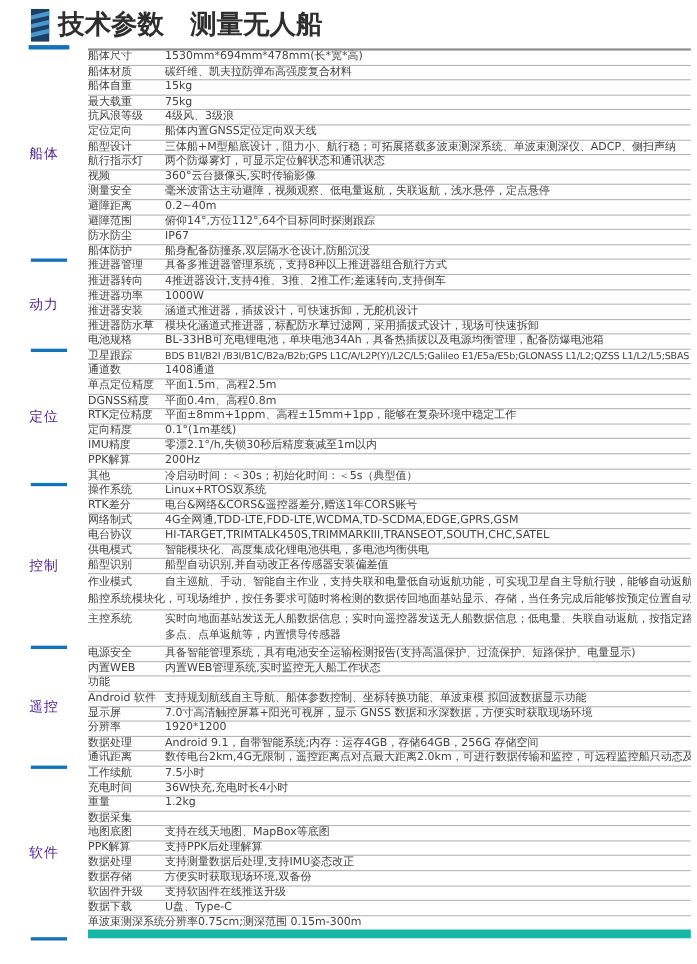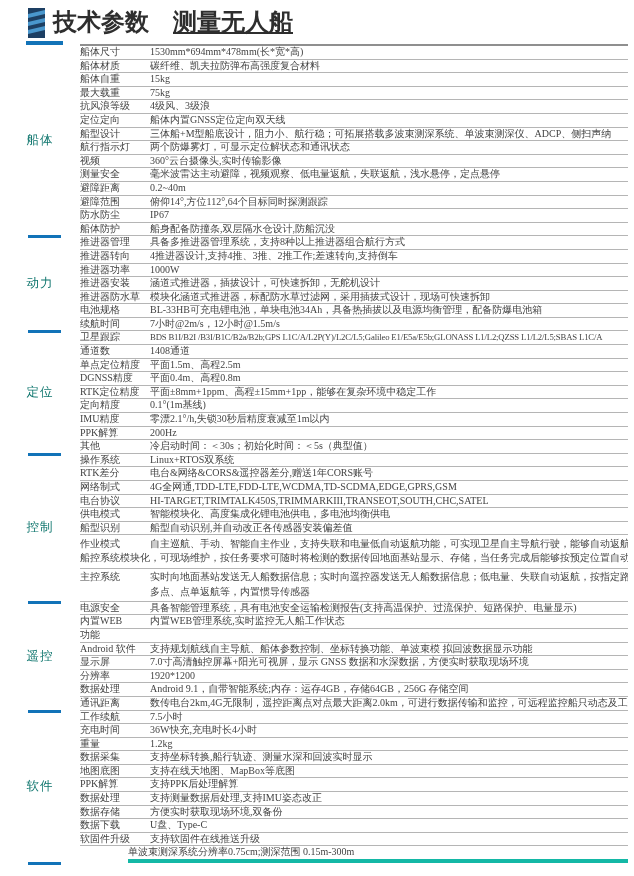--- a/index.html
+++ b/index.html
@@ -5,33 +5,33 @@
   html,body{margin:0;padding:0;}
   body{
     width:634px;height:876px;background:#ffffff;overflow:hidden;
     font-family:"DejaVu Sans","Liberation Sans",sans-serif;
     color:#434343;
   }
   
   .header{position:relative;height:44px;}
   .hicon{position:absolute;left:28px;top:8px;width:17px;height:30px;}
   .htitle{position:absolute;left:53px;top:6px;font-size:24px;font-weight:bold;color:#2e2e2e;white-space:nowrap;}
-  .htitle .sub{margin-left:24px;text-decoration:underline;}
+  .htitle .sub{margin-left:24px;}
   .underline{position:absolute;left:26px;top:41px;width:37px;height:3.5px;background:#1273b8;}
   
   .table{margin:0 6px 0 0;}
   .section{display:flex;align-items:stretch;}
   .cat{flex:0 0 80px;position:relative;display:flex;align-items:center;justify-content:center;
-       font-size:12.5px;color:#0f766e;letter-spacing:1px;}
+       font-size:12.5px;color:#4c1d95;letter-spacing:1px;}
   .sec-divider{position:absolute;bottom:-2px;left:28px;width:33px;height:3px;background:#1273b8;display:block;}
   .rows{flex:1;min-width:0;}
   .section:first-child .rows{border-top:2px solid #8f8f8f;}
-  .section:last-child .srow:last-child{border-bottom:4px solid #14b8a6;margin-left:48px;}
+  .section:last-child .srow:last-child{border-bottom:8px solid #14b8a6;}
   .srow{border-bottom:1px solid #b5b5b5;overflow:hidden;}
-  .line1{display:flex;font-family:Liberation Serif, serif;}
+  .line1{display:flex;}
   .lbl{flex:0 0 70px;font-size:10px;line-height:12.6px;white-space:nowrap;overflow:hidden;}
   .val{flex:1;min-width:0;font-size:10px;line-height:12.6px;white-space:nowrap;overflow:hidden;}
   .srow.small .val{font-size:8.7px;letter-spacing:-0.15px;}
   .srow.wrap{padding:1.5px 0;}
   .srow.wrap .line1 .lbl,.srow.wrap .line1 .val{line-height:14.6px;}
   .l2{font-size:10px;line-height:14.6px;white-space:nowrap;overflow:hidden;}
   .l2-indent{padding-left:70px;}
 </style>
 </head>
 <body>
@@ -177,26 +177,20 @@
             <div class="lbl">推进器防水草</div>
             <div class="val">模块化涵道式推进器，标配防水草过滤网，采用插拔式设计，现场可快速拆卸</div>
           </div>
         </div>
         <div class="srow">
           <div class="line1">
             <div class="lbl">电池规格</div>
             <div class="val">BL-33HB可充电锂电池，单块电池34Ah，具备热插拔以及电源均衡管理，配备防爆电池箱</div>
           </div>
         </div>
-        <div class="srow">
-          <div class="line1">
-            <div class="lbl">续航时间</div>
-            <div class="val">7小时@2m/s，12小时@1.5m/s</div>
-          </div>
-        </div>
       </div>
     </div>
     <div class="section">
       <div class="cat">
         <span>定位</span>
         <i class="sec-divider"></i>
       </div>
       <div class="rows">
         <div class="srow small">
           <div class="line1">
@@ -387,21 +381,20 @@
         </div>
         <div class="srow">
           <div class="line1">
             <div class="lbl">重量</div>
             <div class="val">1.2kg</div>
           </div>
         </div>
         <div class="srow">
           <div class="line1">
             <div class="lbl">数据采集</div>
-            <div class="val">支持坐标转换,船行轨迹、测量水深和回波实时显示</div>
           </div>
         </div>
         <div class="srow">
           <div class="line1">
             <div class="lbl">地图底图</div>
             <div class="val">支持在线天地图、MapBox等底图</div>
           </div>
         </div>
         <div class="srow">
           <div class="line1">
@@ -416,28 +409,28 @@
           </div>
         </div>
         <div class="srow">
           <div class="line1">
             <div class="lbl">数据存储</div>
             <div class="val">方便实时获取现场环境,双备份</div>
           </div>
         </div>
         <div class="srow">
           <div class="line1">
+            <div class="lbl">软固件升级</div>
+            <div class="val">支持软固件在线推送升级</div>
+          </div>
+        </div>
+        <div class="srow">
+          <div class="line1">
             <div class="lbl">数据下载</div>
             <div class="val">U盘、Type-C</div>
-          </div>
-        </div>
-        <div class="srow">
-          <div class="line1">
-            <div class="lbl">软固件升级</div>
-            <div class="val">支持软固件在线推送升级</div>
           </div>
         </div>
         <div class="srow">
           <div class="line1">
             <div class="lbl">单波束测深系统</div>
             <div class="val">分辨率0.75cm;测深范围 0.15m-300m</div>
           </div>
         </div>
       </div>
     </div>

